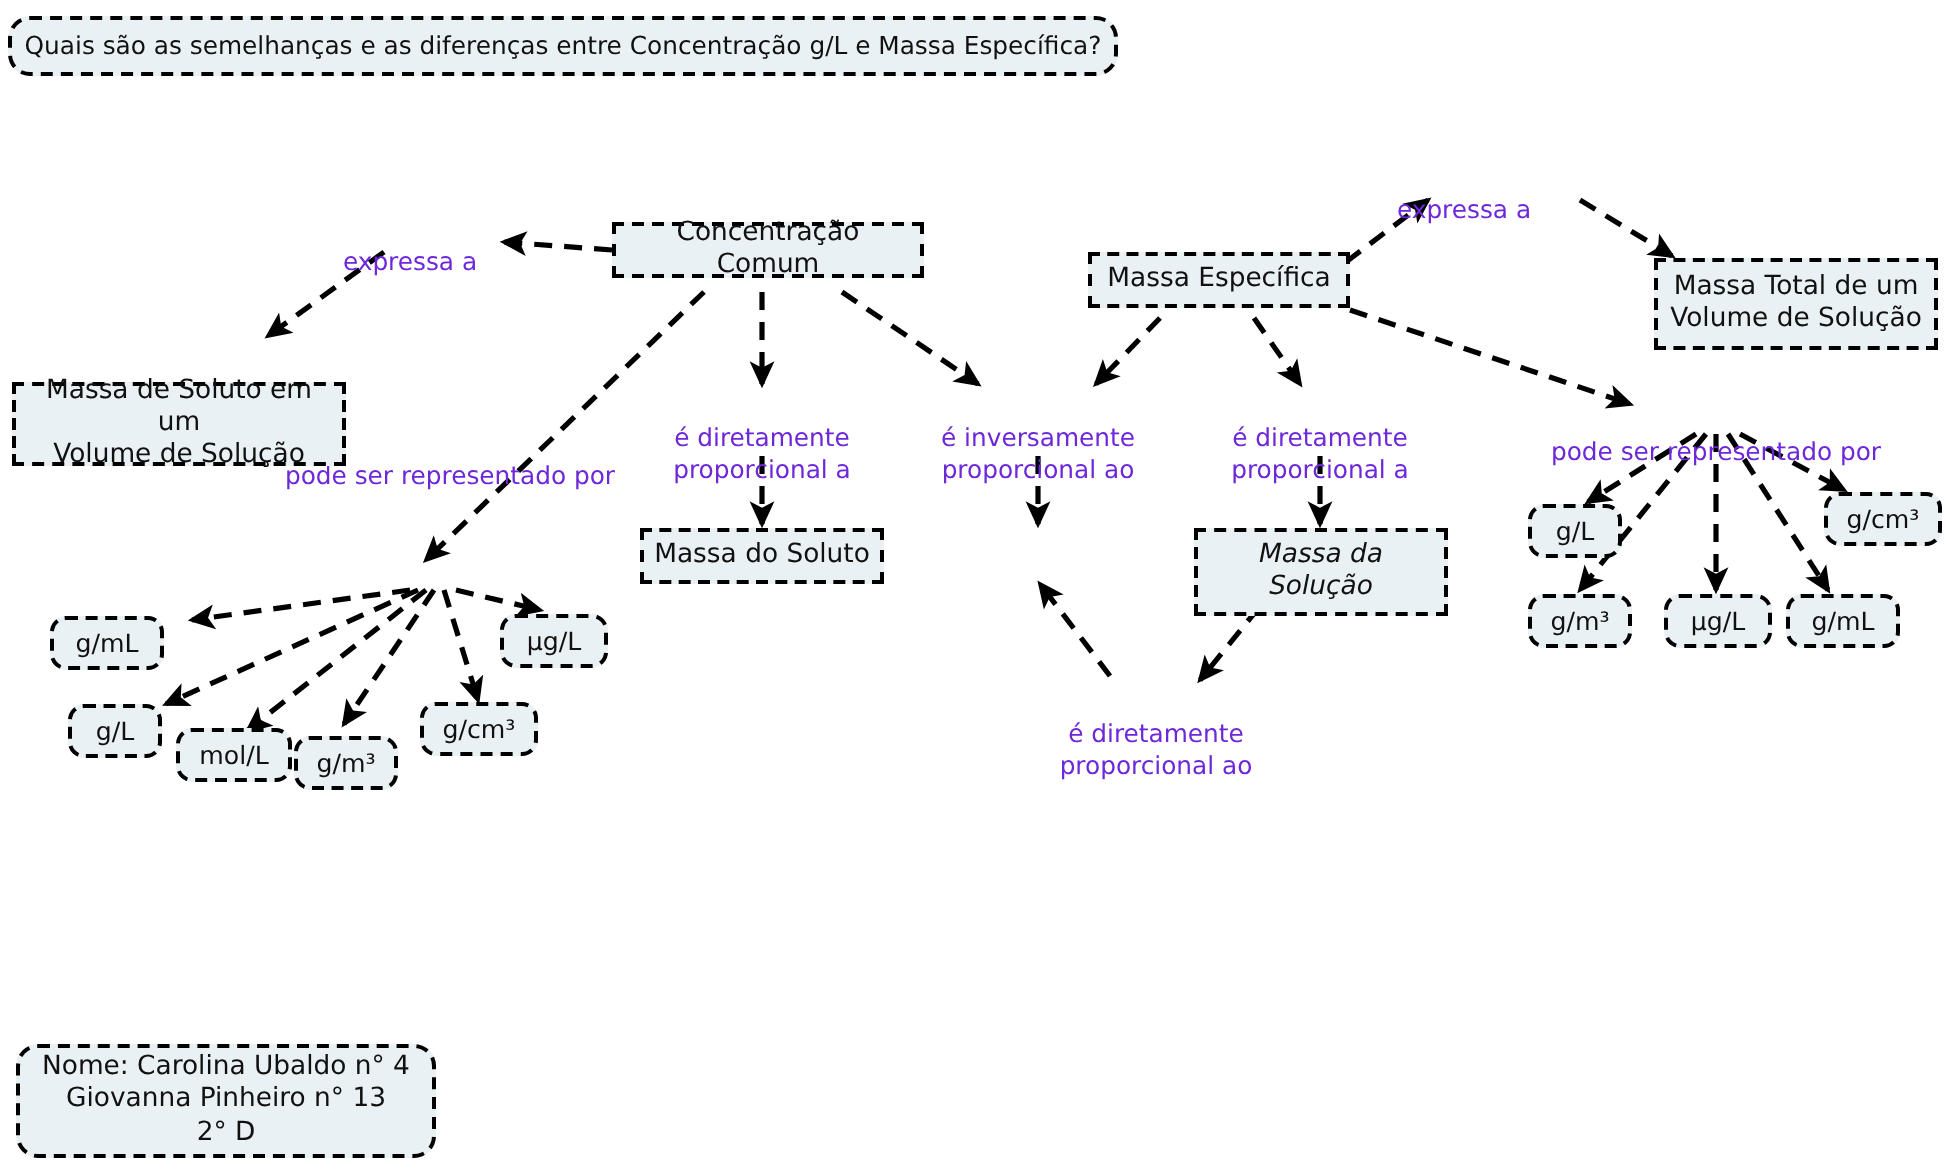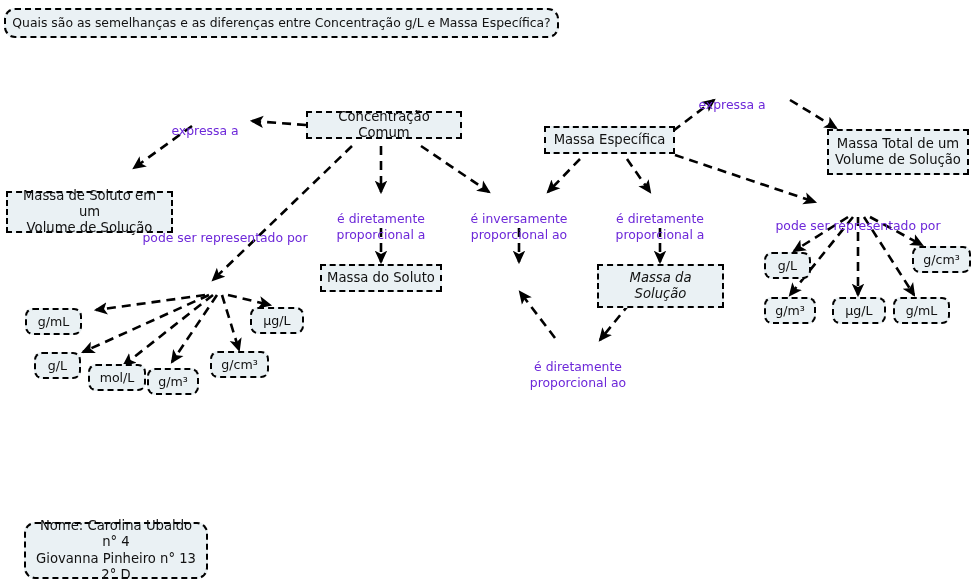--- a/index.html
+++ b/index.html
@@ -227,19 +227,19 @@
   <div class="link-label" style="left:597px; top:196px; width:126px;">
     <span>é diretamente
 proporcional a</span>
   </div>
 
   <div class="link-label" style="left:515px; top:344px; width:126px;">
     <span>é diretamente
 proporcional ao</span>
   </div>
 
-  <div class="node footer" style="left:24px; top:522px; width:184px; height:57px;">
+  <div class="node footer" style="left:8px; top:522px; width:210px; height:57px;">
     <span class="node-text">Nome: Carolina Ubaldo n° 4
 Giovanna Pinheiro n° 13
 2° D</span>
   </div>
 
 </div>
 
 </body></html>

